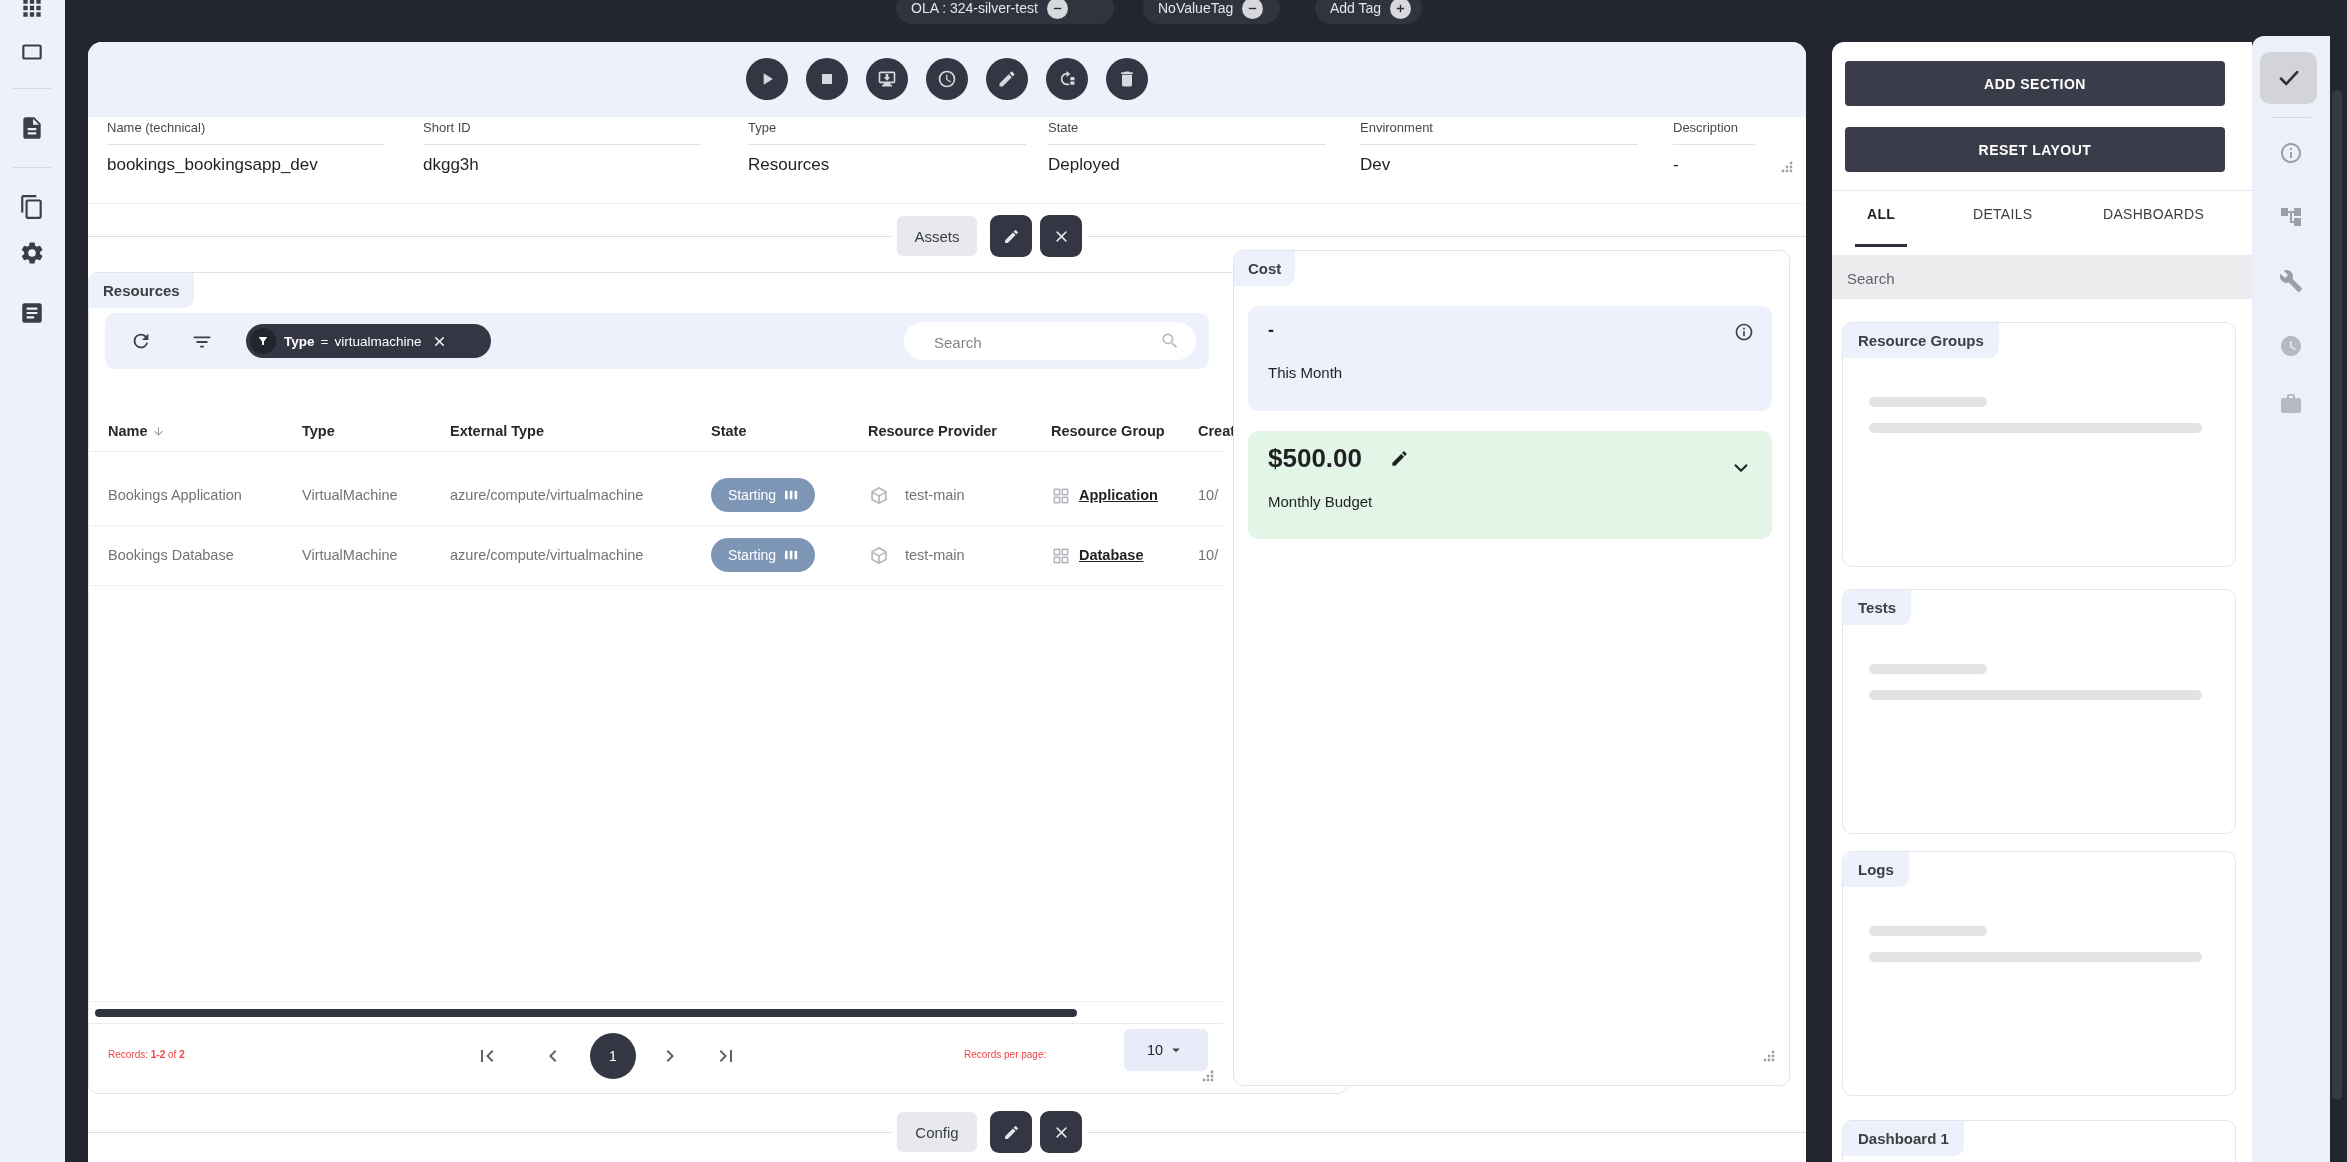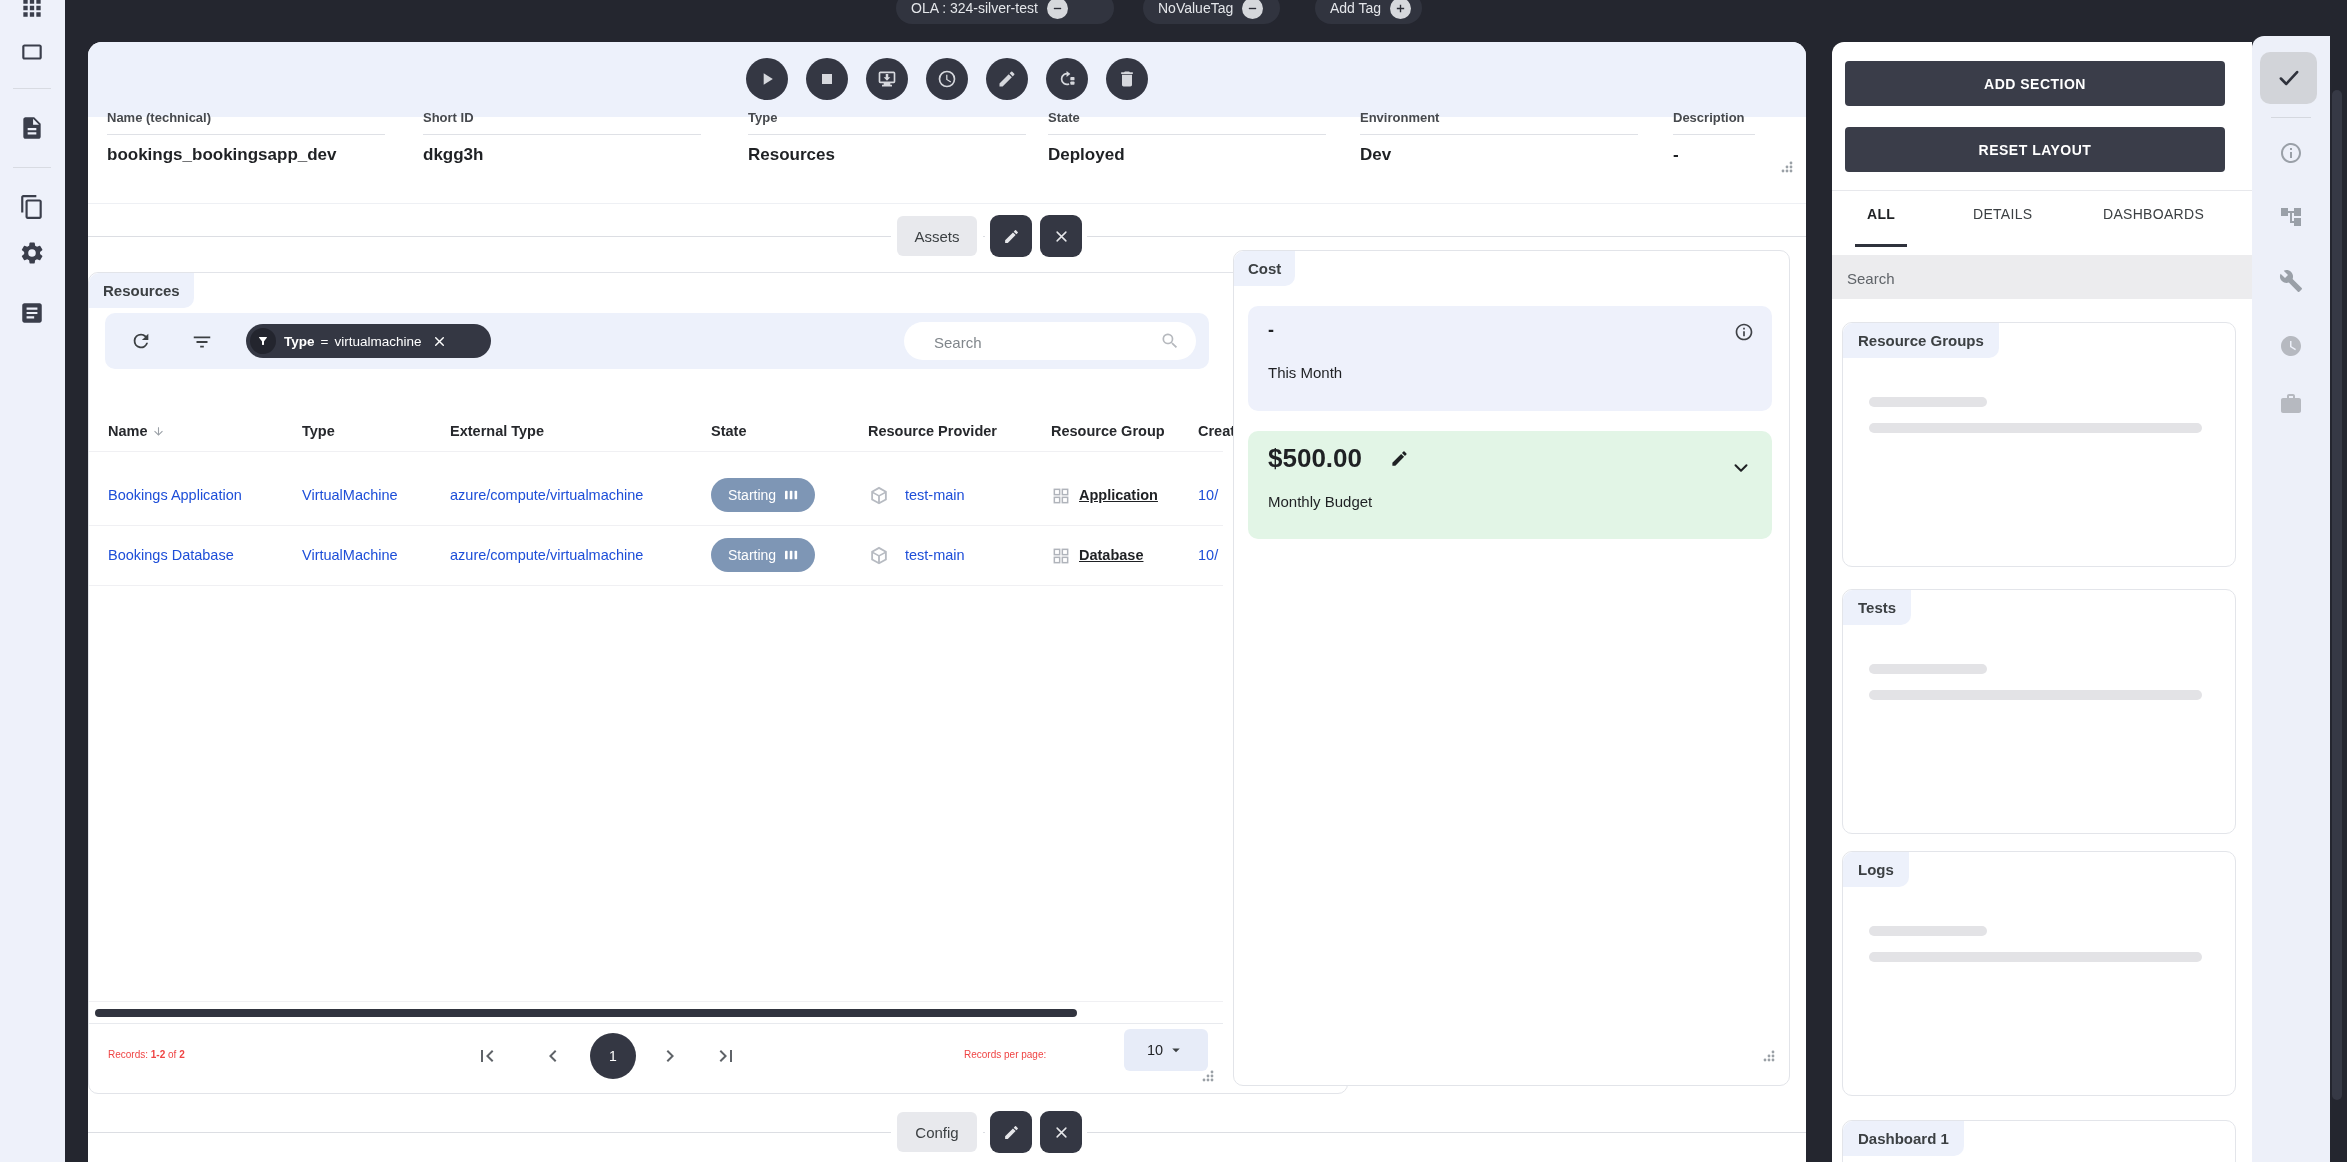--- a/index.html
+++ b/index.html
@@ -22,21 +22,21 @@
     display:flex;align-items:center;gap:9px;padding:0 7px 0 15px;box-sizing:border-box;}
   .tag-pill .tag-label{color:#e4e6ea;font-size:14px;white-space:nowrap;}
   .tag-btn{width:21px;height:21px;border-radius:50%;background:#d6d8dc;display:flex;
     align-items:center;justify-content:center;color:#2b2d36;flex:0 0 auto;}
 
   
   .main-card{left:88px;top:42px;width:1718px;height:1120px;background:#fff;border-radius:14px 14px 0 0;}
   .card-head{position:absolute;left:0;top:0;width:1718px;height:75px;background:#edf1fb;border-radius:14px 14px 0 0;}
   .tool-btn{position:absolute;top:16px;width:42px;height:42px;border-radius:50%;background:#343743;
     display:flex;align-items:center;justify-content:center;color:#d6d8dd;}
-  .field{position:absolute;top:68px;font-weight:bold;}
+  .field{position:absolute;top:78px;}
   .field .f-label{font-size:13px;color:#46494e;}
   .field .f-line{height:1px;background:#dfe1e6;margin-top:9px;}
   .field .f-value{font-size:17px;color:#1f2124;margin-top:10px;white-space:nowrap;}
   .hairline{position:absolute;left:0;width:1718px;height:1px;background:#eef0f4;}
   .divider-line{position:absolute;left:0;width:1718px;height:1px;background:#dcdee3;}
   .divider-pill{position:absolute;width:80px;height:40px;background:#e8e9ed;border-radius:6px;
     display:flex;align-items:center;justify-content:center;font-size:15px;color:#3c4043;
     box-shadow:0 0 0 6px #fff;}
   .sq-btn{position:absolute;width:42px;height:42px;border-radius:9px;background:#343743;
     display:flex;align-items:center;justify-content:center;color:#e6e7ea;box-shadow:0 0 0 5px #fff;}
@@ -50,21 +50,21 @@
   .res-toolbar{position:absolute;left:16px;top:40px;width:1104px;height:56px;background:#edf1fb;border-radius:10px;}
   .chip{position:absolute;left:141px;top:11px;width:245px;height:34px;background:#343743;border-radius:17px;
     display:flex;align-items:center;gap:8px;padding:0 12px 0 4px;box-sizing:border-box;color:#fff;}
   .chip .chip-circle{width:26px;height:26px;border-radius:50%;background:#23252e;display:flex;align-items:center;justify-content:center;}
   .chip .chip-text{font-size:13.5px;white-space:nowrap;}
   .search-pill{position:absolute;left:799px;top:9px;width:292px;height:38px;background:#fff;border-radius:19px;}
   .search-pill input{position:absolute;left:28px;top:0;width:210px;height:38px;border:none;outline:none;background:transparent;
     font-size:15px;color:#3c4043;font-family:"Liberation Sans",sans-serif;}
   .search-pill input::placeholder{color:#80868b;opacity:1;}
   .th{position:absolute;font-size:14.5px;font-weight:700;color:#26282c;display:flex;align-items:center;gap:4px;white-space:nowrap;}
-  .td{position:absolute;font-size:14.5px;color:#1d4ed8;white-space:nowrap;display:flex;align-items:center;}
+  .td{position:absolute;font-size:14.5px;color:#737373;white-space:nowrap;display:flex;align-items:center;}
   .row-line{position:absolute;left:0;width:1134px;height:1px;background:#f0f0f3;}
   .state-badge{position:absolute;width:104px;height:34px;background:#7e96b5;border-radius:17px;color:#fff;
     display:flex;align-items:center;justify-content:center;gap:9px;font-size:14px;}
   .rg-link{font-weight:700;text-decoration:underline;color:#1f2124;}
   .pg-ic{position:absolute;color:#5f6368;}
   .page-circle{position:absolute;width:46px;height:46px;border-radius:50%;background:#343743;color:#fff;
     display:flex;align-items:center;justify-content:center;font-size:14px;}
   .per-page-box{position:absolute;width:84px;height:42px;background:#e7ecf8;border-radius:6px;
     display:flex;align-items:center;justify-content:center;gap:4px;font-size:14.5px;color:#1f2124;}
   .records-text{position:absolute;font-size:10px;color:#ef4444;white-space:nowrap;}

